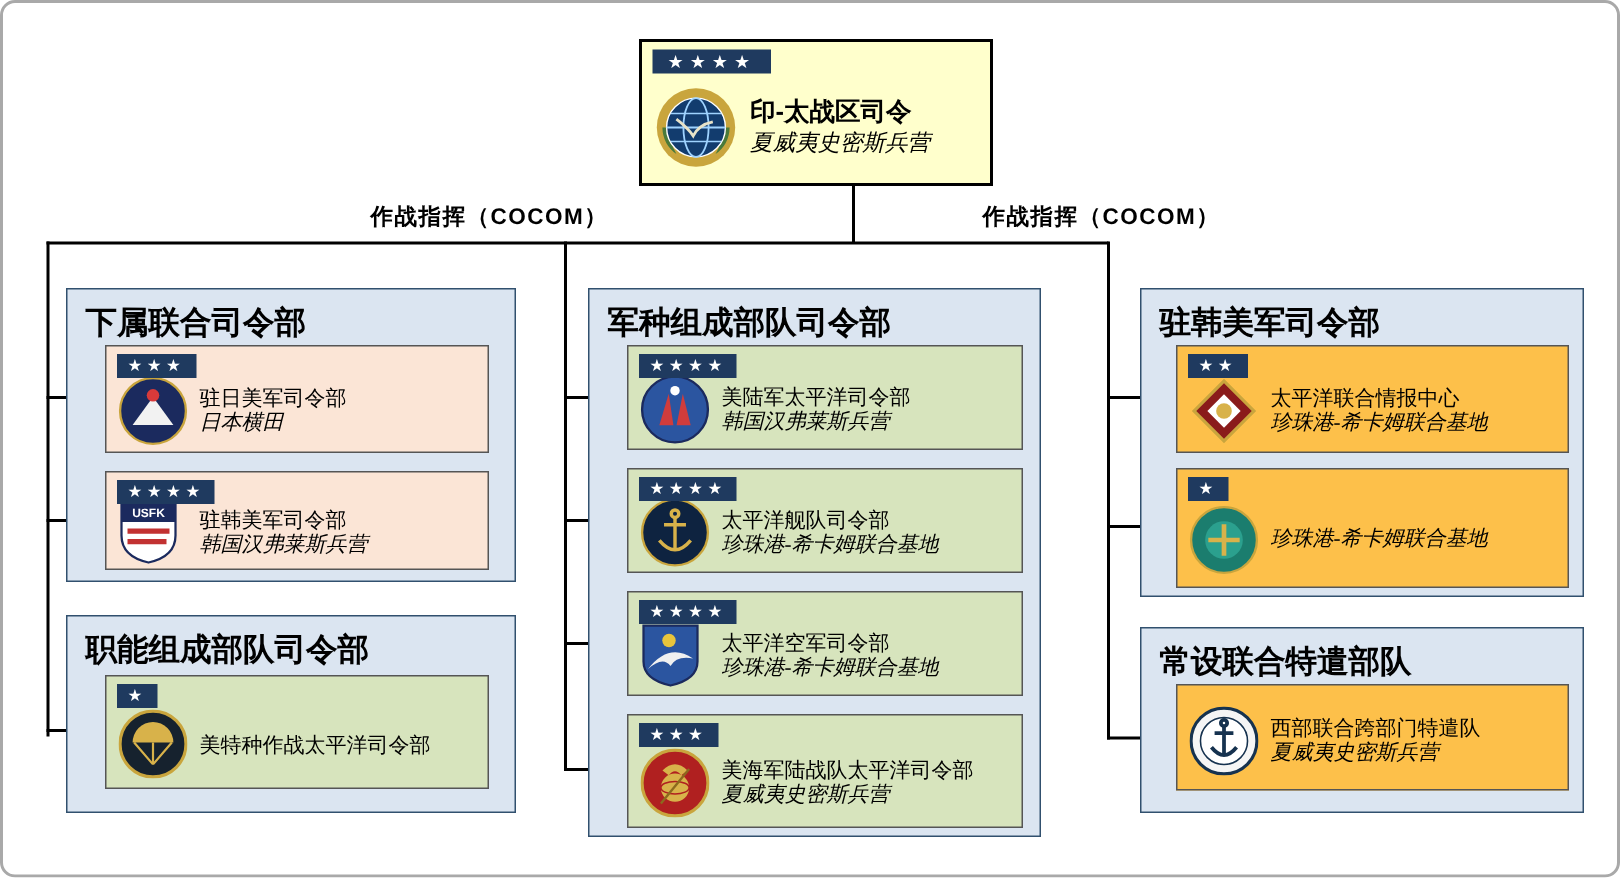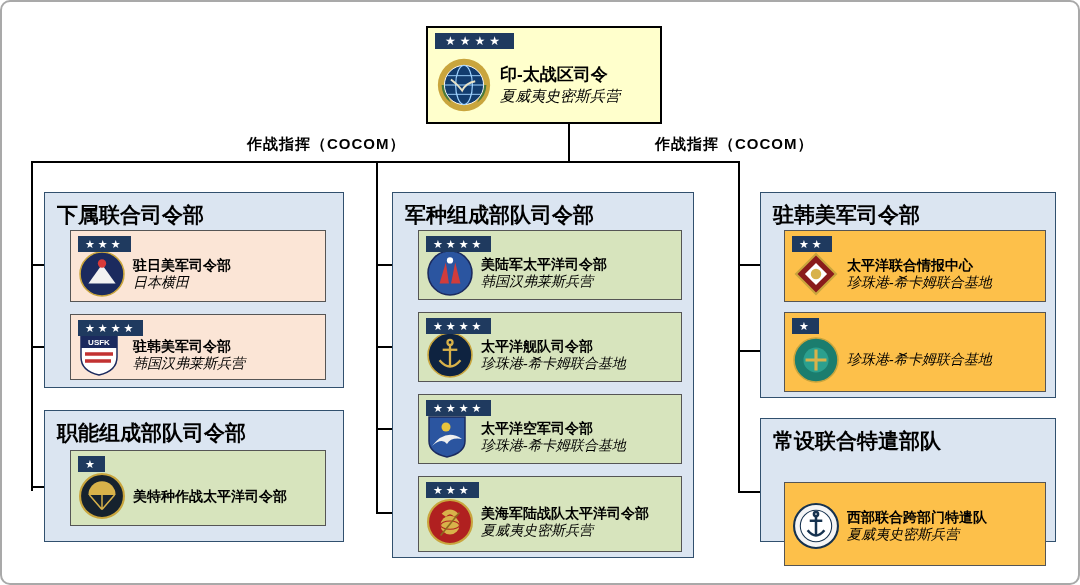--- a/index.html
+++ b/index.html
@@ -24,21 +24,21 @@
   .unit{position:absolute;border:1px solid #555;box-sizing:border-box;}
   .unit.peach{background:#fbe5d6;}
   .unit.green{background:#d7e4bd;}
   .unit.orange{background:#fdc04a;}
   .unit-content{display:flex;align-items:center;gap:8px;height:100%;box-sizing:border-box;
                 padding:20px 6px 4px 8px;}
   .emblem{width:46px;height:46px;flex:0 0 auto;display:flex;align-items:center;justify-content:flex-start;}
   .emblem svg{width:46px;height:46px;}
   .shield svg{width:40px;height:46px;}
   .utext{font-size:14px;line-height:18px;}
-  .utext .uname{font-weight:700;}
+  .utext .uname{font-weight:400;}
   .utext .uloc{font-family:"Liberation Serif","DejaVu Serif",serif;font-style:italic;}
 </style>
 </head>
 <body>
 
 <div id="stage">
 
   <div class="line" style="left:566px;top:122px;width:2px;height:38px;"></div>
   <div class="line" style="left:29px;top:159px;width:708px;height:2px;"></div>
   <div class="line" style="left:29px;top:159px;width:2px;height:330px;"></div>
@@ -243,21 +243,21 @@
       </span>
       <div class="utext">
         <div class="uloc">珍珠港-希卡姆联合基地</div>
       </div>
     </div>
   </div>
 
   <div class="group" style="left:758px;top:416px;width:296px;height:124px;">
     <div class="group-title">常设联合特遣部队</div>
   </div>
-  <div class="unit orange" style="left:782px;top:454px;width:262px;height:84px;margin-top:26px;">
+  <div class="unit orange" style="left:782px;top:454px;width:262px;height:71px;">
     <div class="unit-content" style="padding-top:8px;">
       <span class="emblem">
         <svg viewBox="0 0 44 44">
           <circle cx="22" cy="22" r="21" fill="#f5f5f5" stroke="#16324f" stroke-width="2"></circle>
           <circle cx="22" cy="22" r="15" fill="#ffffff" stroke="#16324f" stroke-width="1"></circle>
           <g stroke="#16324f" fill="none" stroke-width="2.4">
             <line x1="22" y1="12" x2="22" y2="31"></line>
             <path d="M14 26 q8 10 16 0"></path>
             <line x1="16" y1="17" x2="28" y2="17"></line>
             <circle cx="22" cy="10.5" r="2"></circle>

